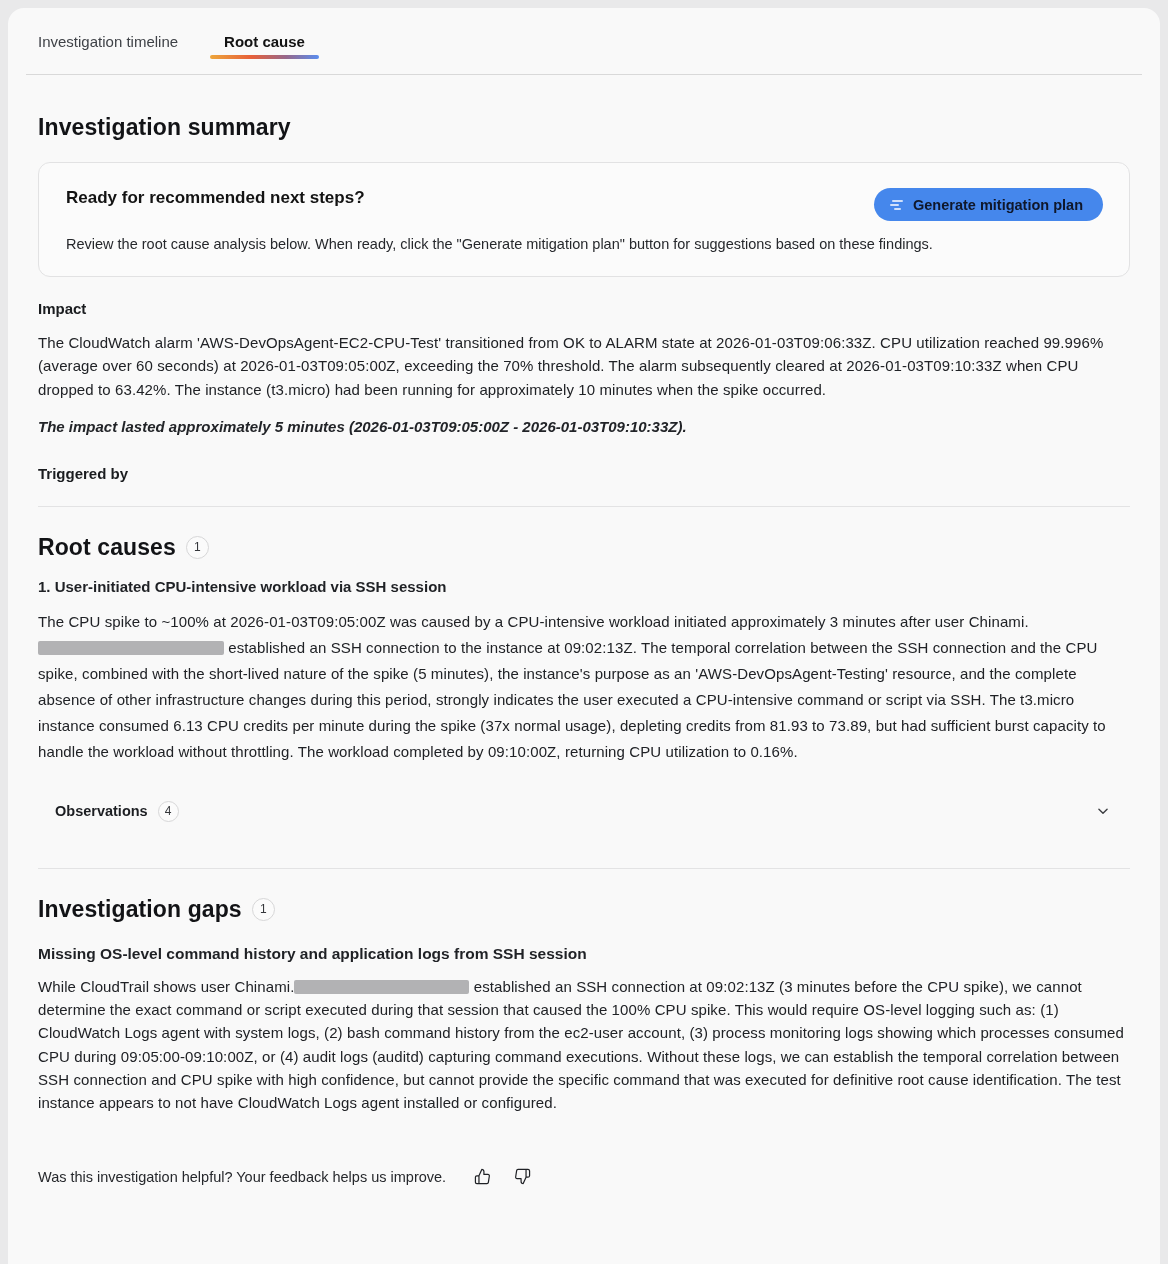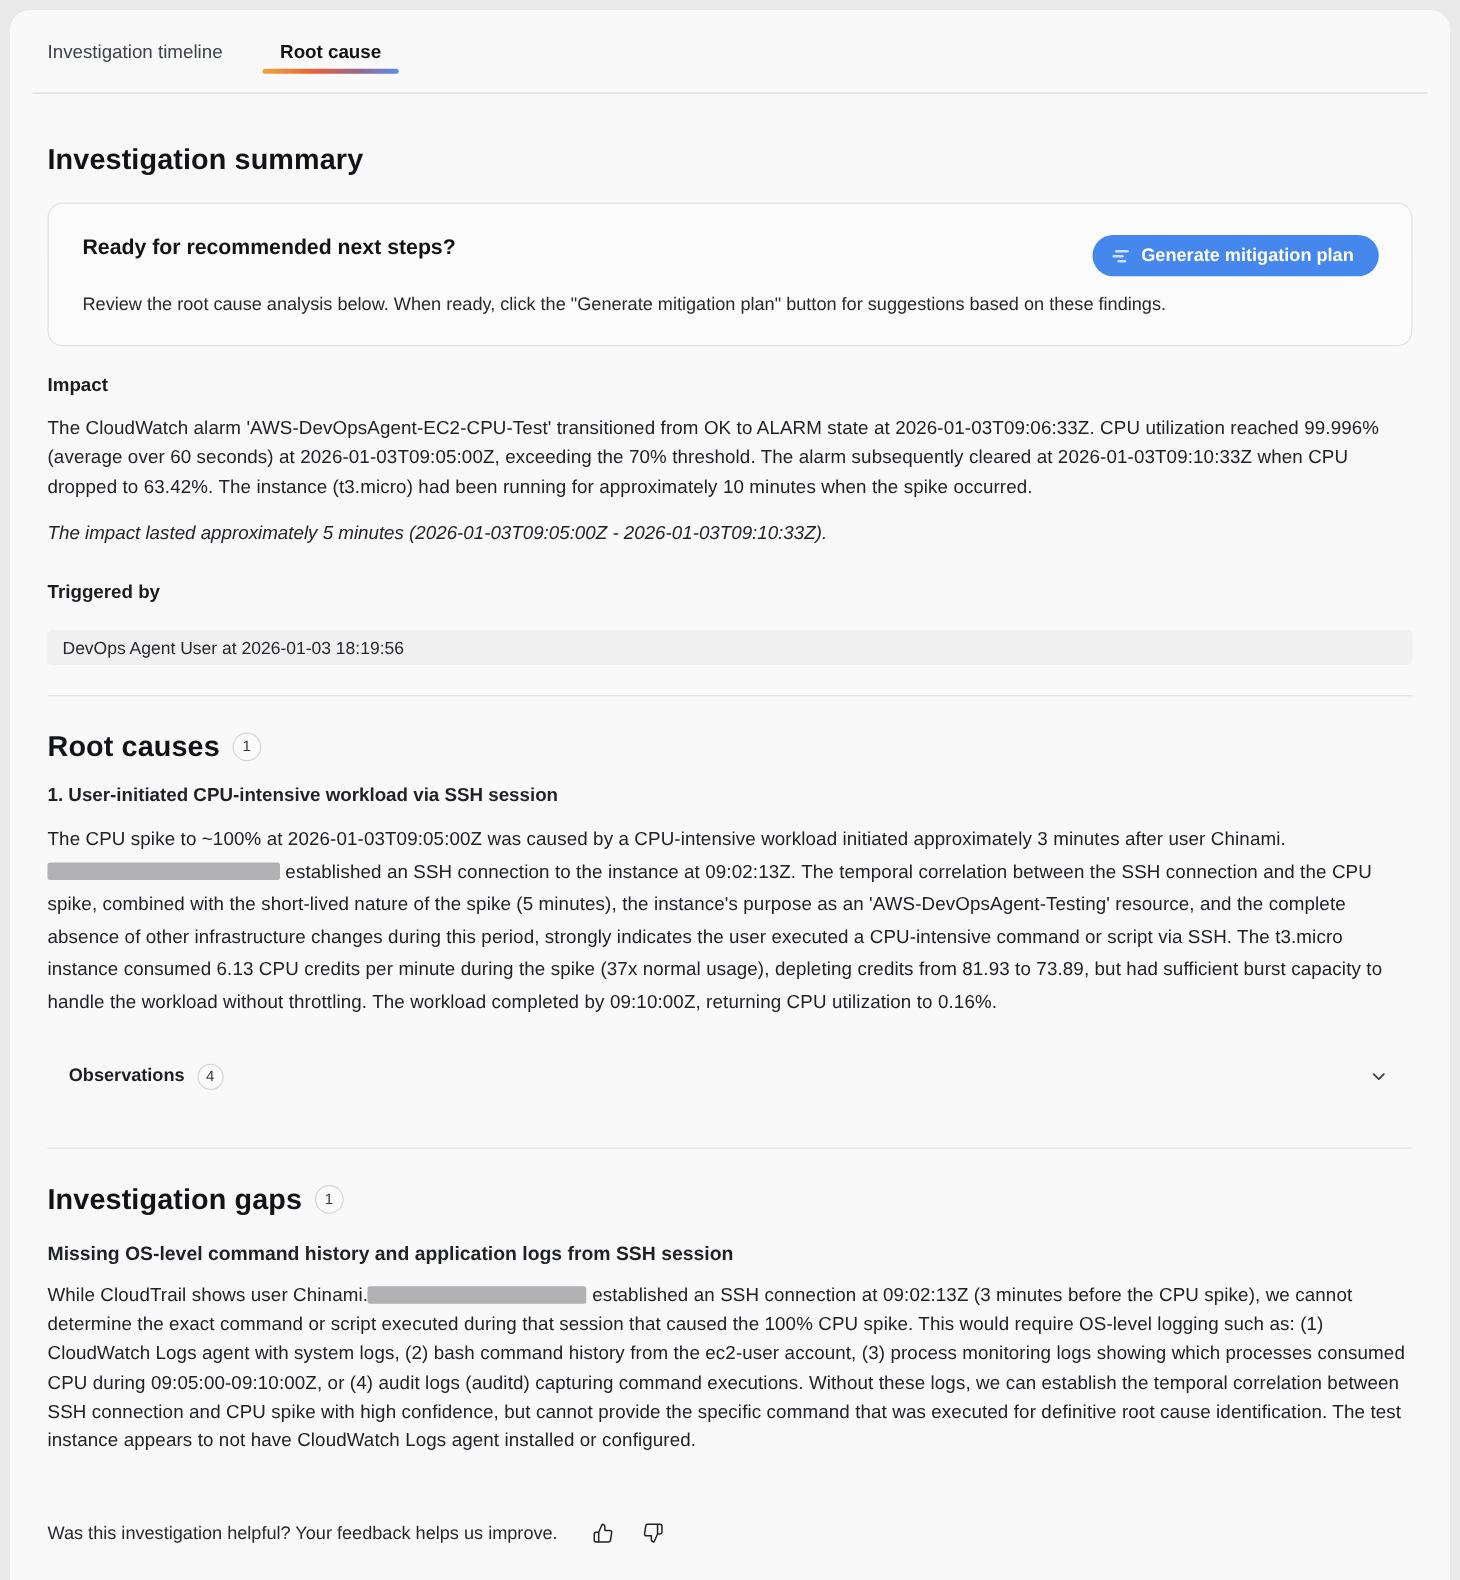--- a/index.html
+++ b/index.html
@@ -54,21 +54,21 @@
     background:#fbfbfb;
     border:1px solid #e2e2e3;
     border-radius:12px;
     padding:25px 26px 24px 27px;
   }
   .callout-row { display:flex; align-items:flex-start; justify-content:space-between; }
   .callout-title { font-size:17px; font-weight:700; color:#131313; }
   .gen-btn {
     display:flex; align-items:center; gap:10px;
     background:#4587ec;
-    color:#ffffff;
+    color:#0f172a;
     border:none;
     font-family:inherit;
     font-size:14.5px;
     font-weight:700;
     height:33px;
     padding:0 20px 0 16px;
     border-radius:17px;
     cursor:pointer;
   }
   .gen-icon { display:flex; flex-direction:column; gap:2px; width:13px; }
@@ -85,21 +85,21 @@
     line-height:23.3px;
     color:#202226;
     margin-top:14px;
     letter-spacing:.1px;
   }
   p.body.wide { line-height:26px; }
   .impact-note {
     margin-top:17px;
     font-size:15px;
     font-style:italic;
-    font-weight:400;
+    font-weight:700;
     color:#222428;
   }
   .trigger-head { margin-top:30px; }
   .trigger-bar {
     margin-top:22px;
     height:28px;
     line-height:28px;
     background:#f0f0f0;
     border-radius:4px;
     font-size:14px;
@@ -183,21 +183,20 @@
         </button>
       </div>
       <p class="callout-desc">Review the root cause analysis below. When ready, click the "Generate mitigation plan" button for suggestions based on these findings.</p>
     </div>
 
     <h4 class="subhead impact-head">Impact</h4>
     <p class="body">The CloudWatch alarm 'AWS-DevOpsAgent-EC2-CPU-Test' transitioned from OK to ALARM state at 2026-01-03T09:06:33Z. CPU utilization reached 99.996% (average over 60 seconds) at 2026-01-03T09:05:00Z, exceeding the 70% threshold. The alarm subsequently cleared at 2026-01-03T09:10:33Z when CPU dropped to 63.42%. The instance (t3.micro) had been running for approximately 10 minutes when the spike occurred.</p>
     <p class="impact-note">The impact lasted approximately 5 minutes (2026-01-03T09:05:00Z - 2026-01-03T09:10:33Z).</p>
 
     <h4 class="subhead trigger-head">Triggered by</h4>
-    <div class="trigger-bar">DevOps Agent User at 2026-01-03 18:19:56</div>
 
     <hr class="divider">
 
     <div class="section-heading">
       <h2 class="section-title">Root causes</h2>
       <span class="badge">1</span>
     </div>
 
     <h4 class="cause-title">1. User-initiated CPU-intensive workload via SSH session</h4>
     <p class="body wide"><span>The CPU spike to ~100% at 2026-01-03T09:05:00Z was caused by a CPU-intensive workload initiated approximately 3 minutes after user Chinami.</span><span class="redacted r1"></span><span> established an SSH connection to the instance at 09:02:13Z. The temporal correlation between the SSH connection and the CPU spike, combined with the short-lived nature of the spike (5 minutes), the instance's purpose as an 'AWS-DevOpsAgent-Testing' resource, and the complete absence of other infrastructure changes during this period, strongly indicates the user executed a CPU-intensive command or script via SSH. The t3.micro instance consumed 6.13 CPU credits per minute during the spike (37x normal usage), depleting credits from 81.93 to 73.89, but had sufficient burst capacity to handle the workload without throttling. The workload completed by 09:10:00Z, returning CPU utilization to 0.16%.</span></p>

